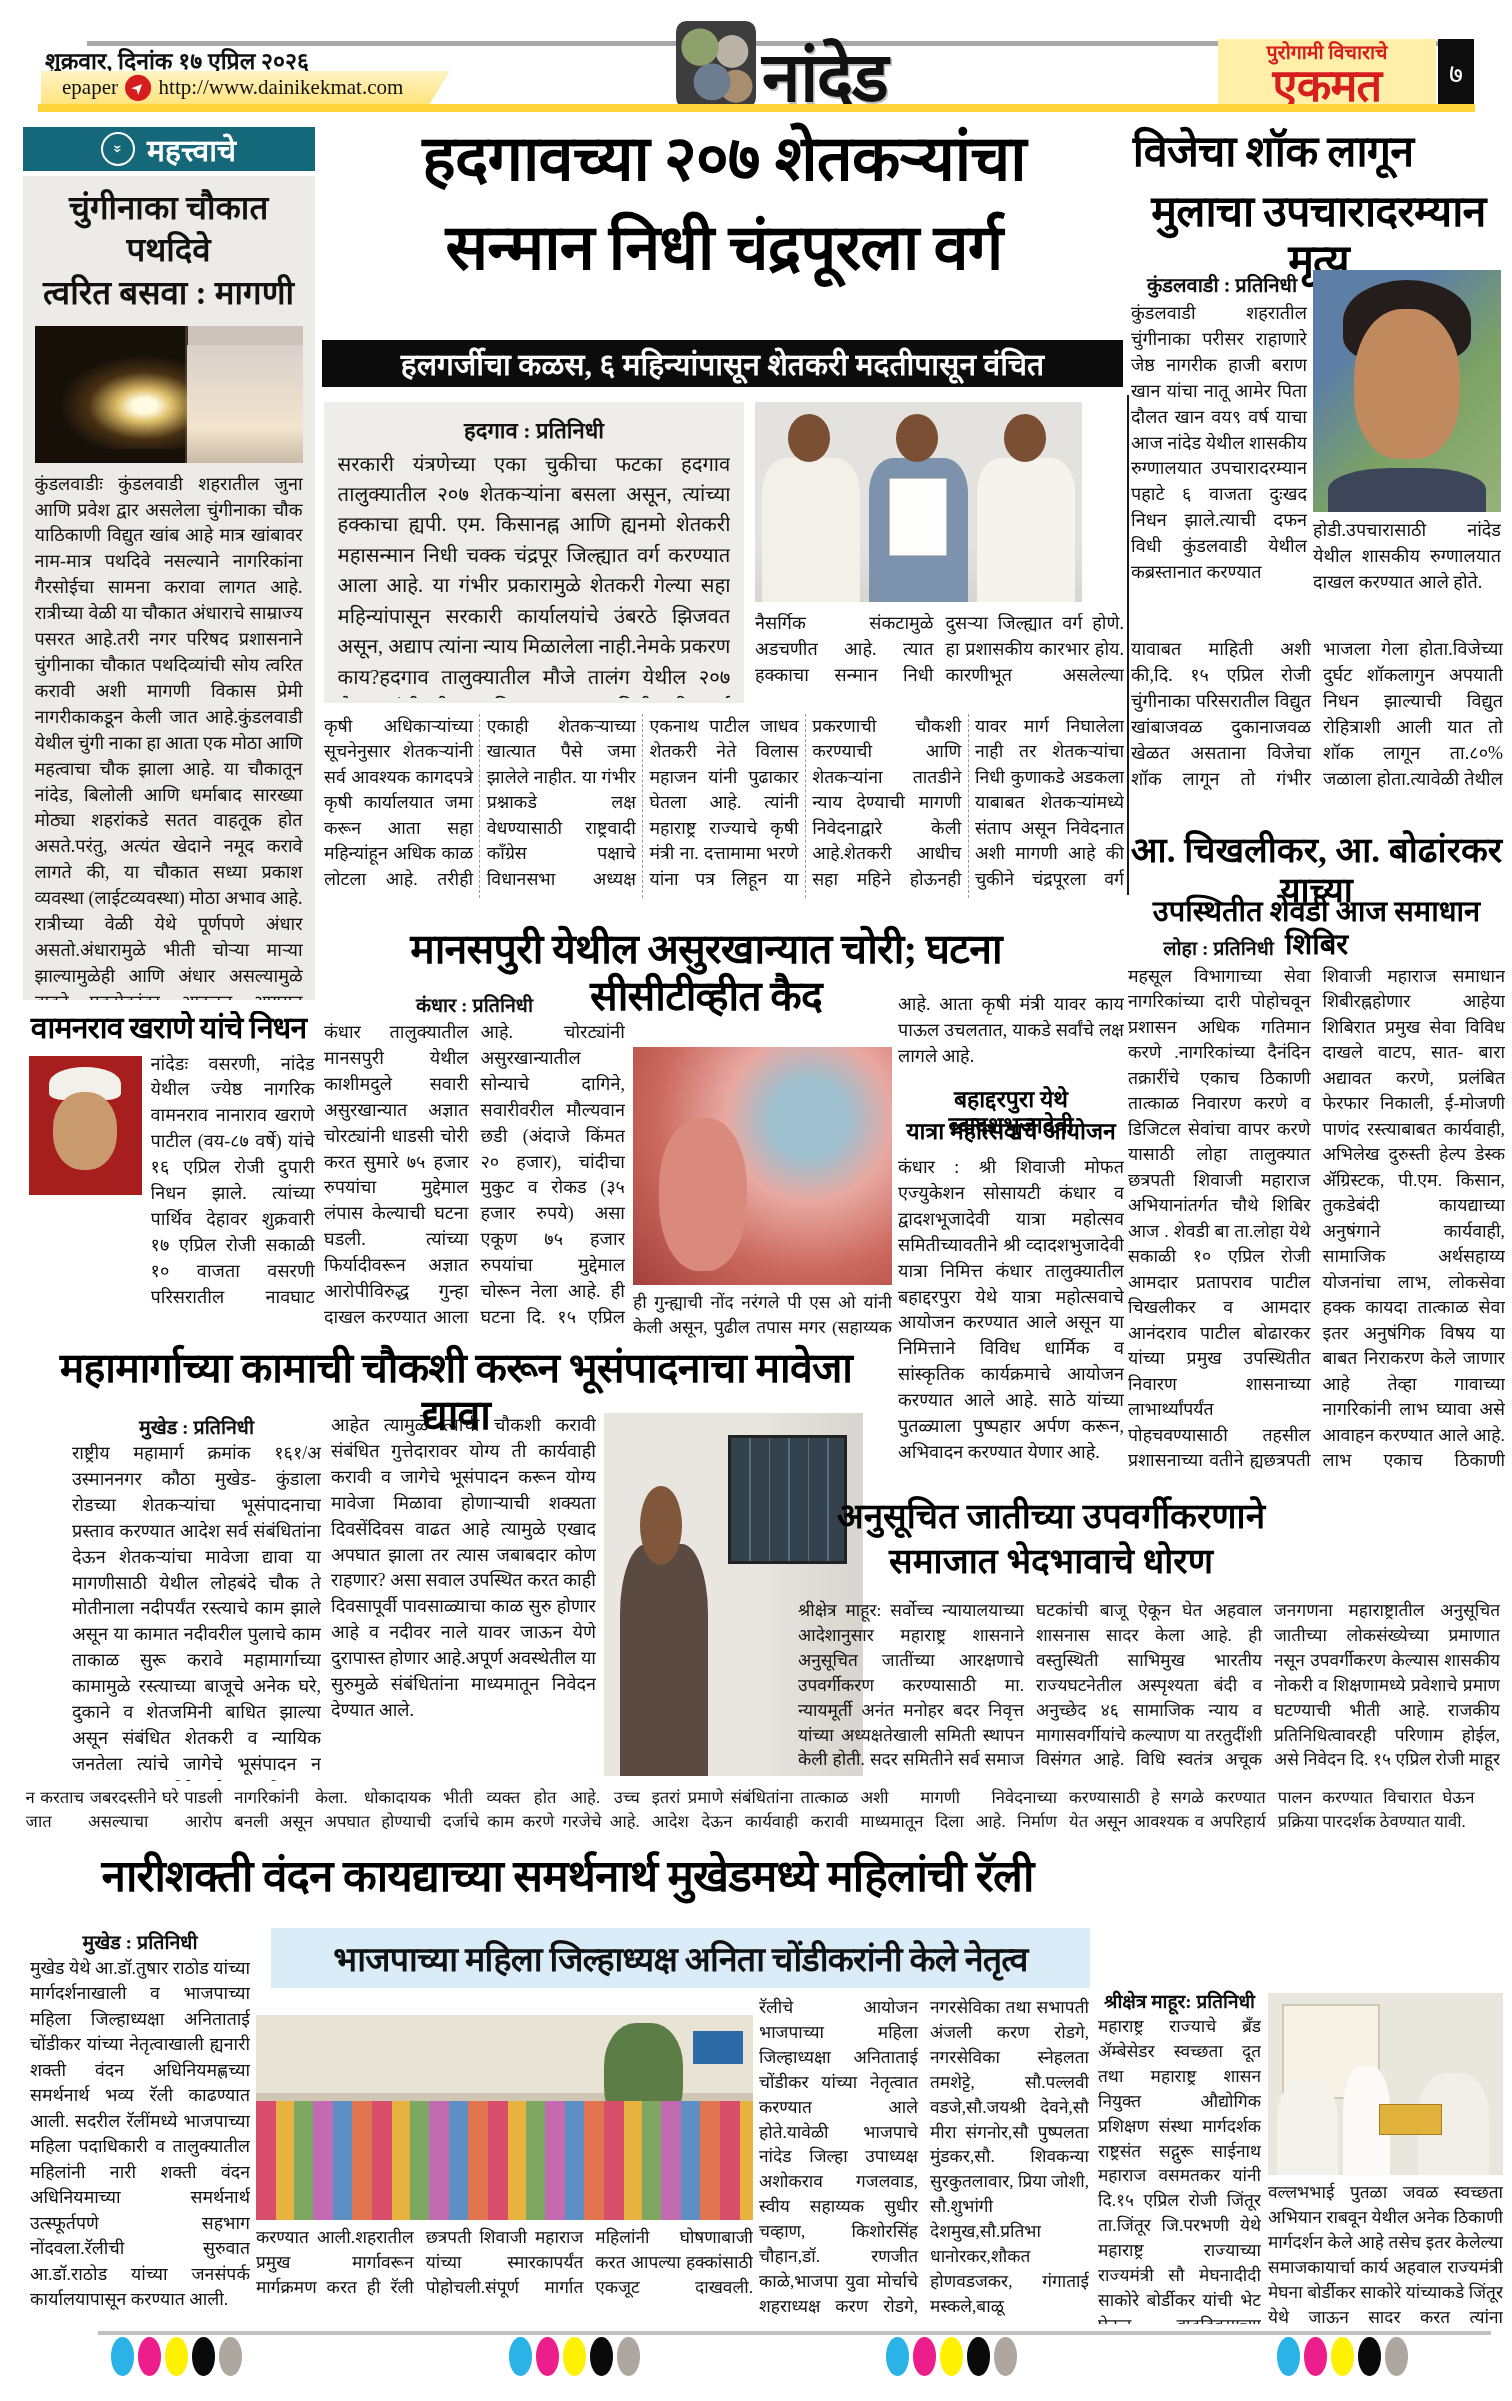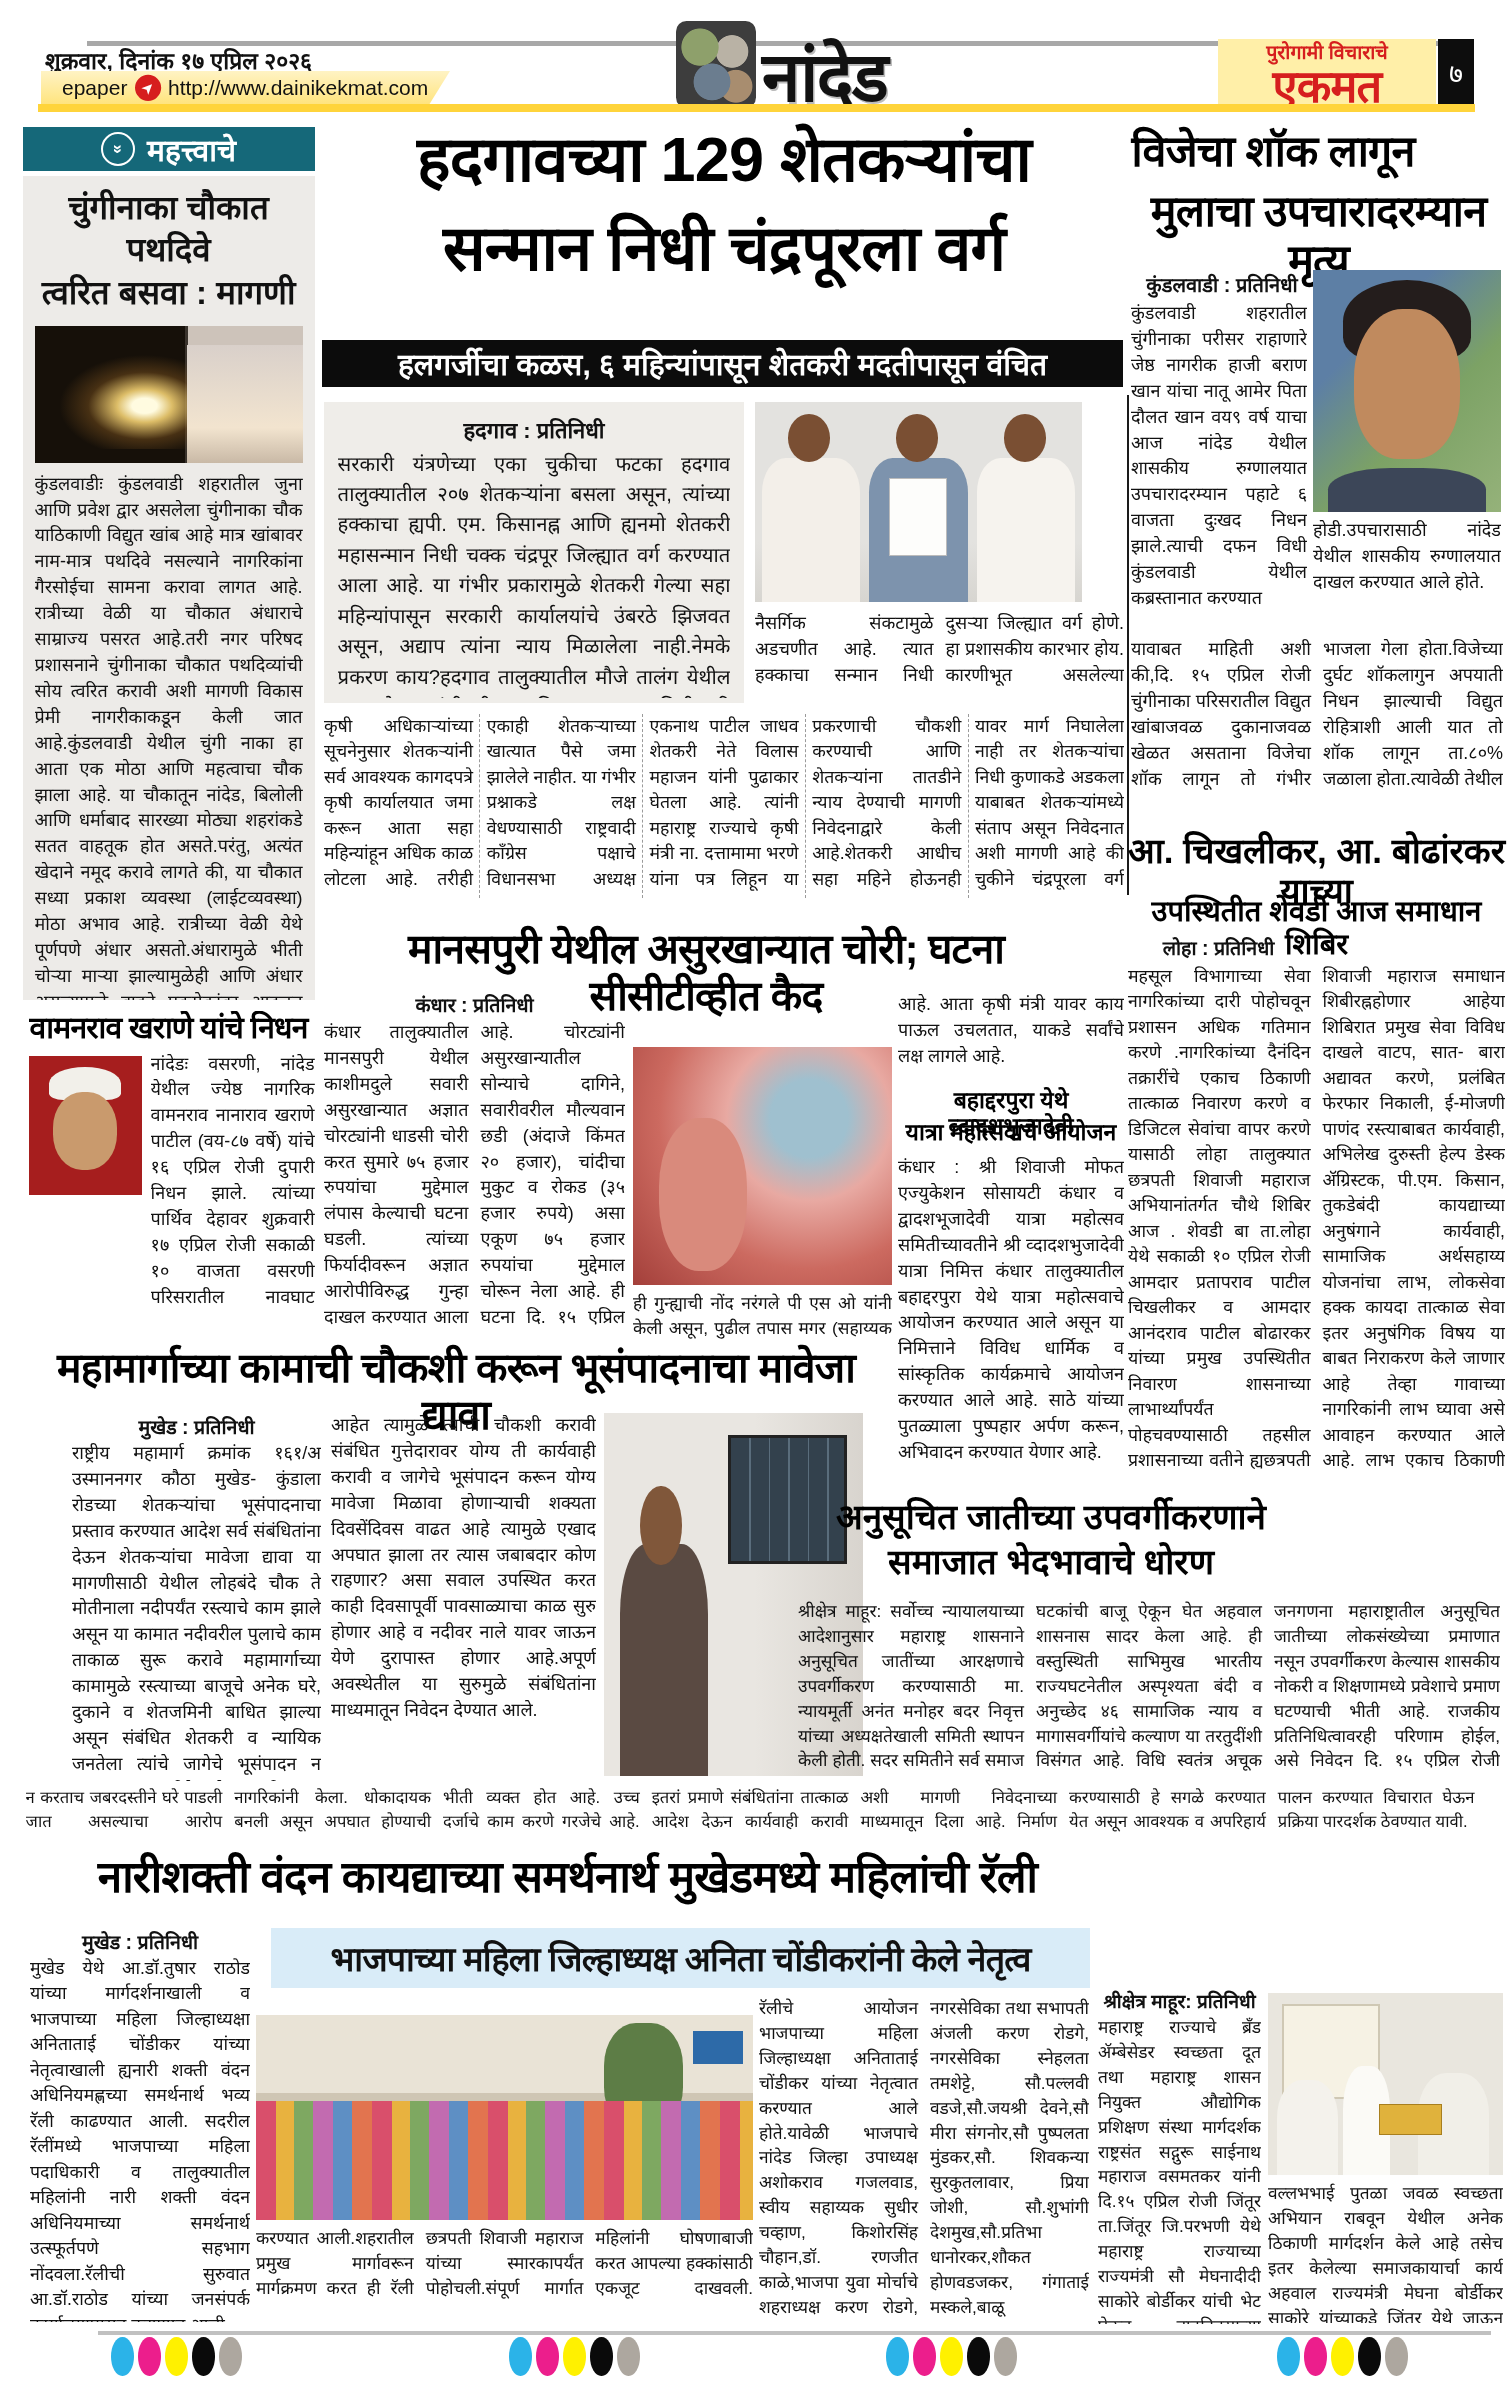--- a/index.html
+++ b/index.html
@@ -1,17 +1,17 @@
 <!DOCTYPE html>
 <html style="font-size:12px"><head>
 <meta charset="utf-8">
 <style>
   html,body{margin:0;padding:0;background:#e9e9e9;}
   .page{position:relative;width:1512px;height:2401px;background:#fff;overflow:hidden;
-        font-family:Liberation Sans, sans-serif;color:#111;}
+        font-family:Liberation Serif, serif;color:#111;}
   .abs{position:absolute;}
   .jt{text-align:justify;}
   .ct{text-align:center;}
   .body-sm{font-size:17.3px;line-height:1.44;overflow:hidden;}
   .body-md{font-size:18px;line-height:1.44;overflow:hidden;}
   .body-lg{font-size:20.3px;line-height:1.5;overflow:hidden;}
   .byline{font-weight:bold;font-size:19.6px;}
   .hl{font-weight:900;color:#000;letter-spacing:-0.8px;line-height:1.15;}
   .cols2{column-count:2;column-gap:12px;}
   .cols3{column-count:3;column-gap:12px;}
@@ -130,21 +130,21 @@
     <div class="hl ct" style="font-size:30px;">वामनराव खराणे यांचे निधन</div>
     <div style="margin-top:6px;">
       <div class="ph ph-obit" style="position:relative;float:left;width:113px;height:139px;margin:4.5px 9px 3px 6px;">
         <div class="cap"></div>
           <div class="face"></div>
       </div>
       <div class="body-md jt">नांदेडः वसरणी, नांदेड येथील ज्येष्ठ नागरिक वामनराव नानाराव खराणे पाटील (वय-८७ वर्षे) यांचे १६ एप्रिल रोजी दुपारी निधन झाले. त्यांच्या पार्थिव देहावर शुक्रवारी १७ एप्रिल रोजी सकाळी १० वाजता वसरणी परिसरातील नावघाट स्मशानभूमीत अंत्यसंस्कार करण्यात येणार आहेत. त्यांच्या पश्चात पत्नी, दोन मुले, सुना, दोन मुली, जावई व नातवंडे असा परिवार आहे. वसरणी येथील शेतकरी पदमाकर खराणे व ट्रकचालक मधुकर खराणे यांचे ह्यतेह्न वडील होत.</div>
     </div>
   </div>
 
-  <div class="abs hl ct" style="left:324px;top:123px;width:800px;font-size:63px;">हदगावच्या 129 शेतकऱ्यांचा</div>
+  <div class="abs hl ct" style="left:324px;top:123px;width:800px;font-size:63px;">हदगावच्या २०७ शेतकऱ्यांचा</div>
   <div class="abs hl ct" style="left:324px;top:212px;width:800px;font-size:63px;">सन्मान निधी चंद्रपूरला वर्ग</div>
   <div class="abs strap" style="left:322px;top:340px;width:801px;height:47px;">हलगर्जीचा कळस, ६ महिन्यांपासून शेतकरी मदतीपासून वंचित</div>
 
   <div class="abs gray-panel" style="left:324px;top:402px;width:420px;height:301px;">
     <div class="byline ct" style="font-size:22px;">हदगाव : प्रतिनिधी</div>
     <div class="body-lg jt" style="margin-top:4.5px;max-height:249px;">सरकारी यंत्रणेच्या एका चुकीचा फटका हदगाव तालुक्यातील २०७ शेतकऱ्यांना बसला असून, त्यांच्या हक्काचा ह्यपी. एम. किसानह्न आणि ह्यनमो शेतकरी महासन्मान निधी चक्क चंद्रपूर जिल्ह्यात वर्ग करण्यात आला आहे. या गंभीर प्रकारामुळे शेतकरी गेल्या सहा महिन्यांपासून सरकारी कार्यालयांचे उंबरठे झिजवत असून, अद्याप त्यांना न्याय मिळालेला नाही.नेमके प्रकरण काय?हदगाव तालुक्यातील मौजे तालंग येथील २०७ शेतकऱ्यांची पी.एम. किसान सन्मान निधीसाठी अर्ज केले होते. मात्र, तांत्रिक चुकीमुळे किंवा प्रशासकीय हलगर्जीपणामुळे या सर्व शेतकऱ्यांचा निधी हदगाव ऐवजी चंद्रपूर जिल्ह्यात वर्ग झाला आहे.</div>
   </div>
   <div class="abs ph ph-men" style="left:755px;top:402px;width:327px;height:200px;">
     <div class="m m1"></div>
       <div class="m m2"></div>

